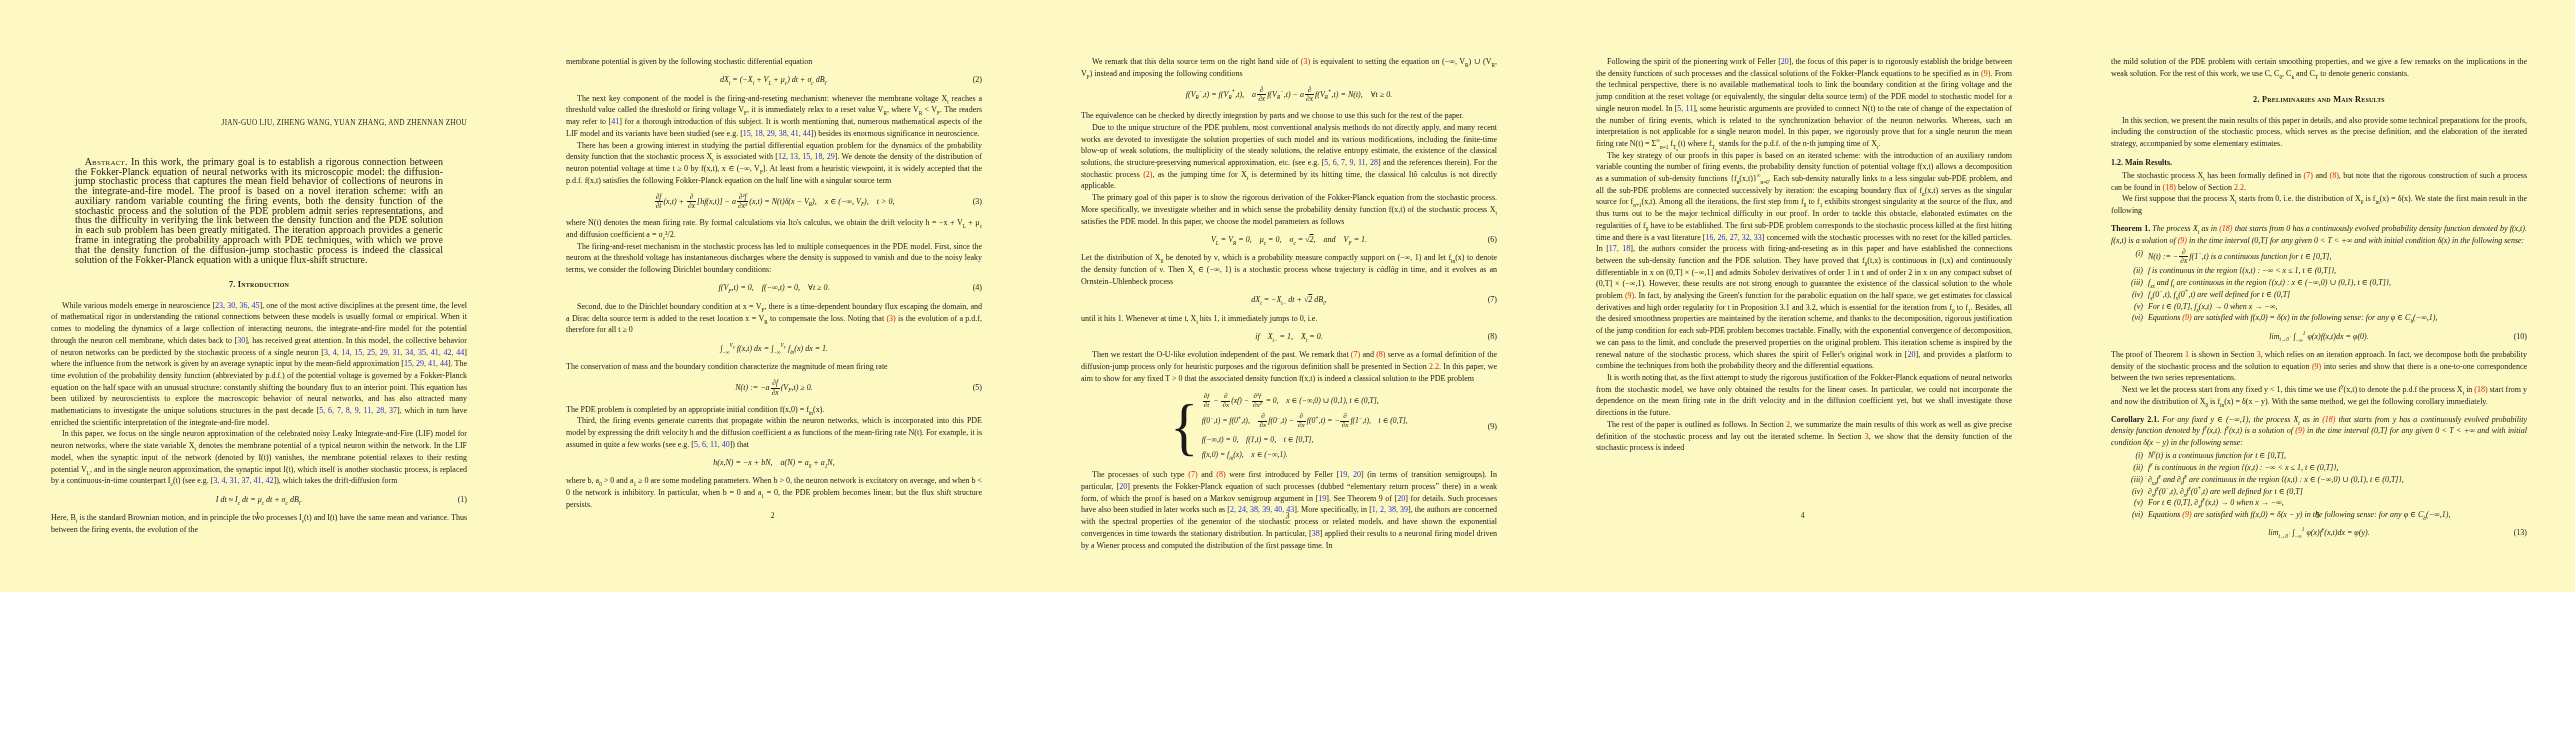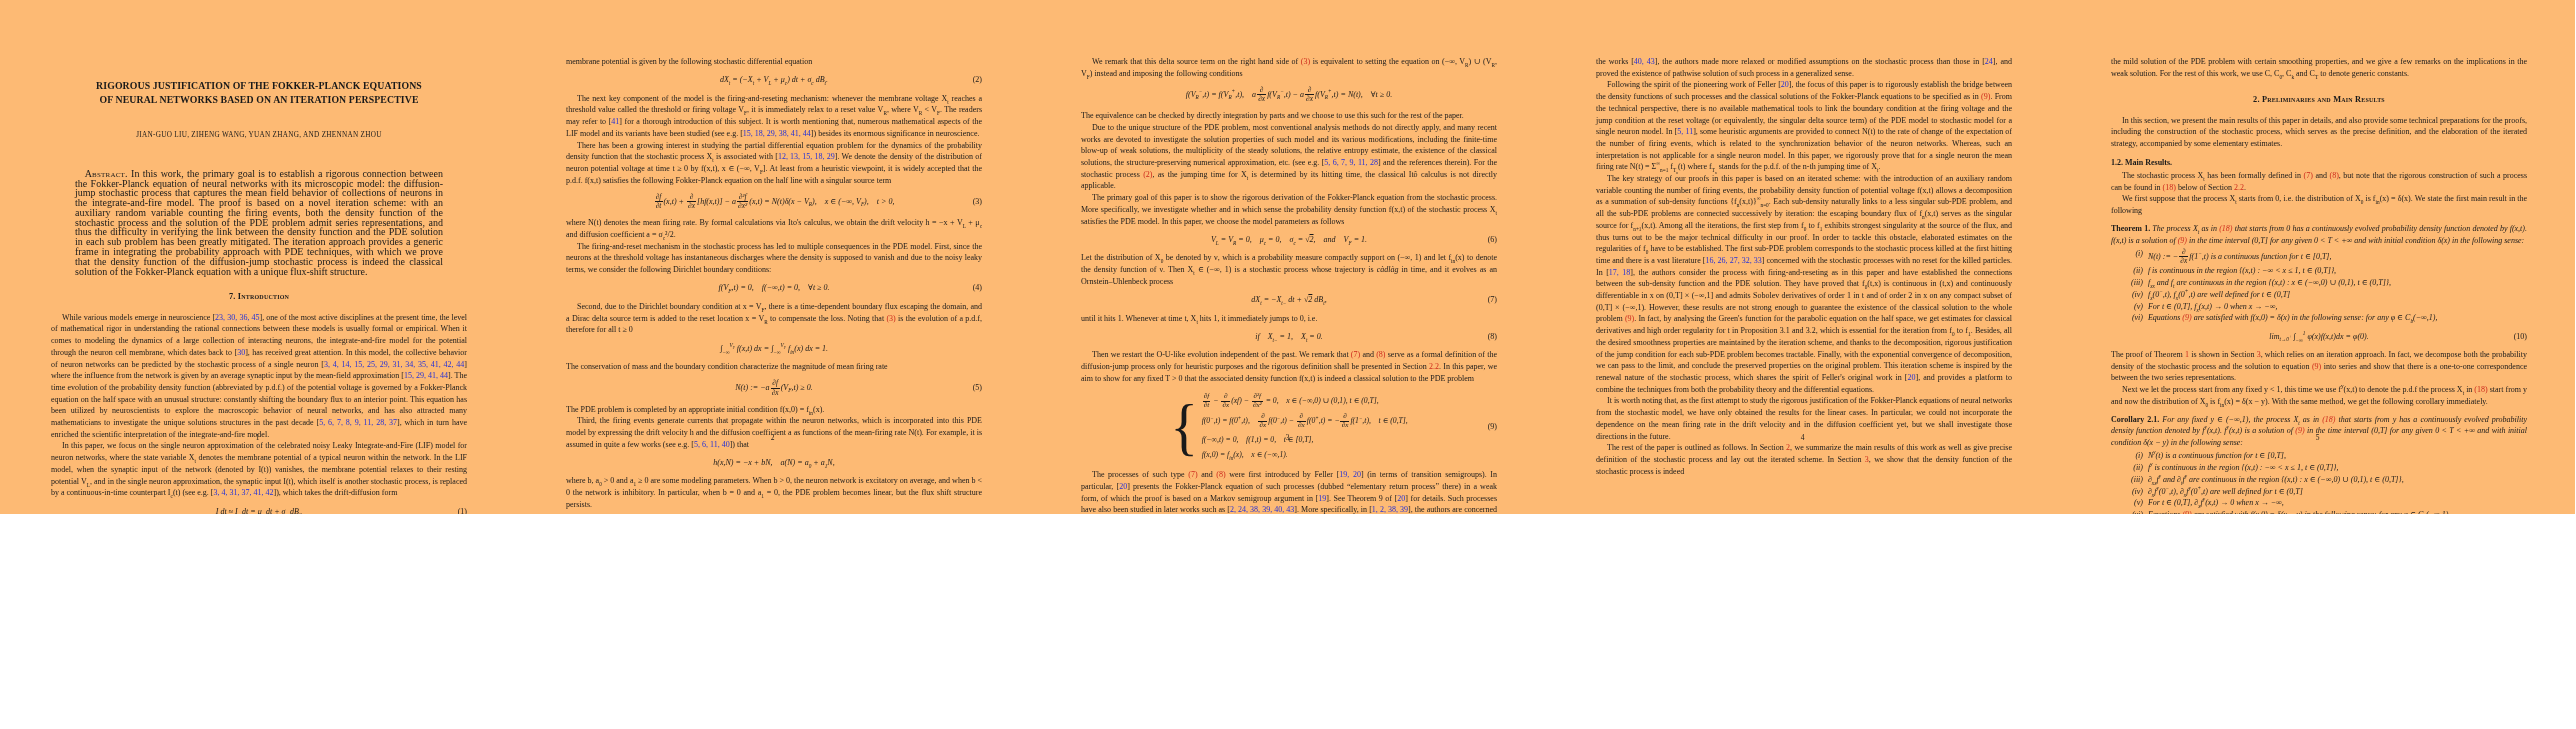--- a/index.html
+++ b/index.html
@@ -1,24 +1,24 @@
 <!DOCTYPE html>
 <html style="--cite-blue: #2330d8; --ref-red: #cc2a1c;font-size:9.7px"><head>
 <meta charset="utf-8">
 <style>
   html,body{margin:0;padding:0;background:#ffffff;}
   body{width:2576px;height:729px;overflow:hidden;font-family:"Liberation Serif","DejaVu Serif",serif;color:#1a1a1a;}
   .doc{position:relative;width:2576px;height:729px;background:#ffffff;}
   .arxiv{position:absolute;left:13.4px;top:365px;writing-mode:vertical-rl;transform:translateY(-50%) rotate(180deg);color:#7b7b7b;font-size:10.3px;letter-spacing:0.4px;white-space:nowrap;}
   .pages{display:flex;flex-direction:row;width:2576px;height:729px;}
-  .page{position:relative;width:515px;height:514px;overflow:hidden;background:#fdba74;}
+  .page{position:relative;width:515px;height:592px;overflow:hidden;background:#fef9c3;}
   .col{position:absolute;left:51px;top:0;width:416px;padding-top:56px;font-size:8px;line-height:11.7px;text-align:justify;}
   .page.first .col{padding-top:79px;}
   .title{margin:0;font-size:9.8px;font-weight:700;text-align:center;line-height:14px;letter-spacing:0.1px;}
-  .authors{margin-top:23px;text-align:center;font-size:7.2px;letter-spacing:0.3px;}
+  .authors{margin-top:39px;text-align:right;font-size:7.2px;letter-spacing:0.3px;}
   .abstract{margin:27px 24px 0 24px;font-size:10px;line-height:9.8px;text-indent:9.7px;}
   .abslabel{font-variant:small-caps;letter-spacing:0.2px;}
   .section{margin:14.6px 0 9.7px 0;font-weight:700;text-align:center;font-variant:small-caps;font-size:8.3px;letter-spacing:0.2px;line-height:11px;}
   .subsection{margin:7.3px 0 1.2px 0;font-weight:700;font-size:8px;line-height:11.7px;}
   .para{margin:0;text-indent:11px;}
   .para.noindent{text-indent:0;}
   .thm{margin:6px 0 1.2px 0;text-indent:0;}
   .thmlabel{font-weight:700;margin-top:36px;}
   .thmbody{font-style:italic;}
   .eq{position:relative;margin:6.7px 0;text-align:center;font-style:italic;}
@@ -43,21 +43,20 @@
   .sqrt .vin{text-decoration:overline;}
 </style>
 </head>
 <body>
 
 <div class="doc">
   <aside class="arxiv">arXiv:2005.08285v2  [math.AP]  29 Oct 2021</aside>
   <main class="pages">
       <section class="page first">
         <div class="col">
-          <h1 class="title">RIGOROUS JUSTIFICATION OF THE FOKKER-PLANCK EQUATIONS<br>OF NEURAL NETWORKS BASED ON AN ITERATION PERSPECTIVE</h1>
           <div class="authors">JIAN-GUO LIU, ZIHENG WANG, YUAN ZHANG, AND ZHENNAN ZHOU</div>
           <p class="abstract"><span class="abslabel">Abstract.</span> In this work, the primary goal is to establish a rigorous connection between the Fokker-Planck equation of neural networks with its microscopic model: the diffusion-jump stochastic process that captures the mean field behavior of collections of neurons in the integrate-and-fire model. The proof is based on a novel iteration scheme: with an auxiliary random variable counting the firing events, both the density function of the stochastic process and the solution of the PDE problem admit series representations, and thus the difficulty in verifying the link between the density function and the PDE solution in each sub problem has been greatly mitigated. The iteration approach provides a generic frame in integrating the probability approach with PDE techniques, with which we prove that the density function of the diffusion-jump stochastic process is indeed the classical solution of the Fokker-Planck equation with a unique flux-shift structure.</p>
           <h2 class="section">7. Introduction</h2>
           <p class="para">While various models emerge in neuroscience [<span class="cite">23, 30, 36, 45</span>], one of the most active disciplines at the present time, the level of mathematical rigor in understanding the rational connections between these models is usually formal or empirical. When it comes to modeling the dynamics of a large collection of interacting neurons, the integrate-and-fire model for the potential through the neuron cell membrane, which dates back to [<span class="cite">30</span>], has received great attention. In this model, the collective behavior of neuron networks can be predicted by the stochastic process of a single neuron [<span class="cite">3, 4, 14, 15, 25, 29, 31, 34, 35, 41, 42, 44</span>] where the influence from the network is given by an average synaptic input by the mean-field approximation [<span class="cite">15, 29, 41, 44</span>]. The time evolution of the probability density function (abbreviated by p.d.f.) of the potential voltage is governed by a Fokker-Planck equation on the half space with an unusual structure: constantly shifting the boundary flux to an interior point. This equation has been utilized by neuroscientists to explore the macroscopic behavior of neural networks, and has also attracted many mathematicians to investigate the unique solutions structures in the past decade [<span class="cite">5, 6, 7, 8, 9, 11, 28, 37</span>], which in turn have enriched the scientific interpretation of the integrate-and-fire model.</p>
           <p class="para">In this paper, we focus on the single neuron approximation of the celebrated noisy Leaky Integrate-and-Fire (LIF) model for neuron networks, where the state variable X<sub>t</sub> denotes the membrane potential of a typical neuron within the network. In the LIF model, when the synaptic input of the network (denoted by I(t)) vanishes, the membrane potential relaxes to their resting potential V<sub>L</sub>, and in the single neuron approximation, the synaptic input I(t), which itself is another stochastic process, is replaced by a continuous-in-time counterpart I<sub>c</sub>(t) (see e.g. [<span class="cite">3, 4, 31, 37, 41, 42</span>]), which takes the drift-diffusion form</p>
           <div class="eq"><span class="eqtext">I dt ≈ I<sub>c</sub> dt = μ<sub>c</sub> dt + σ<sub>c</sub> dB<sub>t</sub>.</span><span class="eqnum">(1)</span></div>
           <p class="para noindent">Here, B<sub>t</sub> is the standard Brownian motion, and in principle the two processes I<sub>c</sub>(t) and I(t) have the same mean and variance. Thus between the firing events, the evolution of the</p>
         </div>
         <div class="pagenum">1</div>
       </section>
@@ -142,21 +141,20 @@
               </div>
             </div>
             <span class="eqnum">(9)</span>
           </div>
           <p class="para">The processes of such type <span class="eqref">(7)</span> and <span class="eqref">(8)</span> were first introduced by Feller [<span class="cite">19, 20</span>] (in terms of transition semigroups). In particular, [<span class="cite">20</span>] presents the Fokker-Planck equation of such processes (dubbed “elementary return process” there) in a weak form, of which the proof is based on a Markov semigroup argument in [<span class="cite">19</span>]. See Theorem 9 of [<span class="cite">20</span>] for details. Such processes have also been studied in later works such as [<span class="cite">2, 24, 38, 39, 40, 43</span>]. More specifically, in [<span class="cite">1, 2, 38, 39</span>], the authors are concerned with the spectral properties of the generator of the stochastic process or related models, and have shown the exponential convergences in time towards the stationary distribution. In particular, [<span class="cite">38</span>] applied their results to a neuronal firing model driven by a Wiener process and computed the distribution of the first passage time. In</p>
         </div>
         <div class="pagenum">3</div>
       </section>
       <section class="page">
         <div class="col">
-          <p class="para noindent">the works [<span class="cite">40, 43</span>], the authors made more relaxed or modified assumptions on the stochastic process than those in [<span class="cite">24</span>], and proved the existence of pathwise solution of such process in a generalized sense.</p>
           <p class="para">Following the spirit of the pioneering work of Feller [<span class="cite">20</span>], the focus of this paper is to rigorously establish the bridge between the density functions of such processes and the classical solutions of the Fokker-Planck equations to be specified as in <span class="eqref">(9)</span>. From the technical perspective, there is no available mathematical tools to link the boundary condition at the firing voltage and the jump condition at the reset voltage (or equivalently, the singular delta source term) of the PDE model to stochastic model for a single neuron model. In [<span class="cite">5, 11</span>], some heuristic arguments are provided to connect N(t) to the rate of change of the expectation of the number of firing events, which is related to the synchronization behavior of the neuron networks. Whereas, such an interpretation is not applicable for a single neuron model. In this paper, we rigorously prove that for a single neuron the mean firing rate N(t) = Σ<sup>∞</sup><sub>n=1</sub> f<sub>T<sub>n</sub></sub>(t) where f<sub>T<sub>n</sub></sub> stands for the p.d.f. of the n-th jumping time of X<sub>t</sub>.</p>
           <p class="para">The key strategy of our proofs in this paper is based on an iterated scheme: with the introduction of an auxiliary random variable counting the number of firing events, the probability density function of potential voltage f(x,t) allows a decomposition as a summation of sub-density functions {f<sub>n</sub>(x,t)}<sup>∞</sup><sub>n=0</sub>. Each sub-density naturally links to a less singular sub-PDE problem, and all the sub-PDE problems are connected successively by iteration: the escaping boundary flux of f<sub>n</sub>(x,t) serves as the singular source for f<sub>n+1</sub>(x,t). Among all the iterations, the first step from f<sub>0</sub> to f<sub>1</sub> exhibits strongest singularity at the source of the flux, and thus turns out to be the major technical difficulty in our proof. In order to tackle this obstacle, elaborated estimates on the regularities of f<sub>0</sub> have to be established. The first sub-PDE problem corresponds to the stochastic process killed at the first hitting time and there is a vast literature [<span class="cite">16, 26, 27, 32, 33</span>] concerned with the stochastic processes with no reset for the killed particles. In [<span class="cite">17, 18</span>], the authors consider the process with firing-and-reseting as in this paper and have established the connections between the sub-density function and the PDE solution. They have proved that f<sub>0</sub>(t,x) is continuous in (t,x) and continuously differentiable in x on (0,T] × (−∞,1] and admits Sobolev derivatives of order 1 in t and of order 2 in x on any compact subset of (0,T] × (−∞,1). However, these results are not strong enough to guarantee the existence of the classical solution to the whole problem <span class="eqref">(9)</span>. In fact, by analysing the Green's function for the parabolic equation on the half space, we get estimates for classical derivatives and high order regularity for t in Proposition 3.1 and 3.2, which is essential for the iteration from f<sub>0</sub> to f<sub>1</sub>. Besides, all the desired smoothness properties are maintained by the iteration scheme, and thanks to the decomposition, rigorous justification of the jump condition for each sub-PDE problem becomes tractable. Finally, with the exponential convergence of decomposition, we can pass to the limit, and conclude the preserved properties on the original problem. This iteration scheme is inspired by the renewal nature of the stochastic process, which shares the spirit of Feller's original work in [<span class="cite">20</span>], and provides a platform to combine the techniques from both the probability theory and the differential equations.</p>
           <p class="para">It is worth noting that, as the first attempt to study the rigorous justification of the Fokker-Planck equations of neural networks from the stochastic model, we have only obtained the results for the linear cases. In particular, we could not incorporate the dependence on the mean firing rate in the drift velocity and in the diffusion coefficient yet, but we shall investigate those directions in the future.</p>
           <p class="para">The rest of the paper is outlined as follows. In Section <span class="eqref">2</span>, we summarize the main results of this work as well as give precise definition of the stochastic process and lay out the iterated scheme. In Section <span class="eqref">3</span>, we show that the density function of the stochastic process is indeed</p>
         </div>
         <div class="pagenum">4</div>
       </section>
       <section class="page">
         <div class="col">
           <p class="para noindent">the mild solution of the PDE problem with certain smoothing properties, and we give a few remarks on the implications in the weak solution. For the rest of this work, we use C, C<sub>0</sub>, C<sub>k</sub> and C<sub>T</sub> to denote generic constants.</p>

